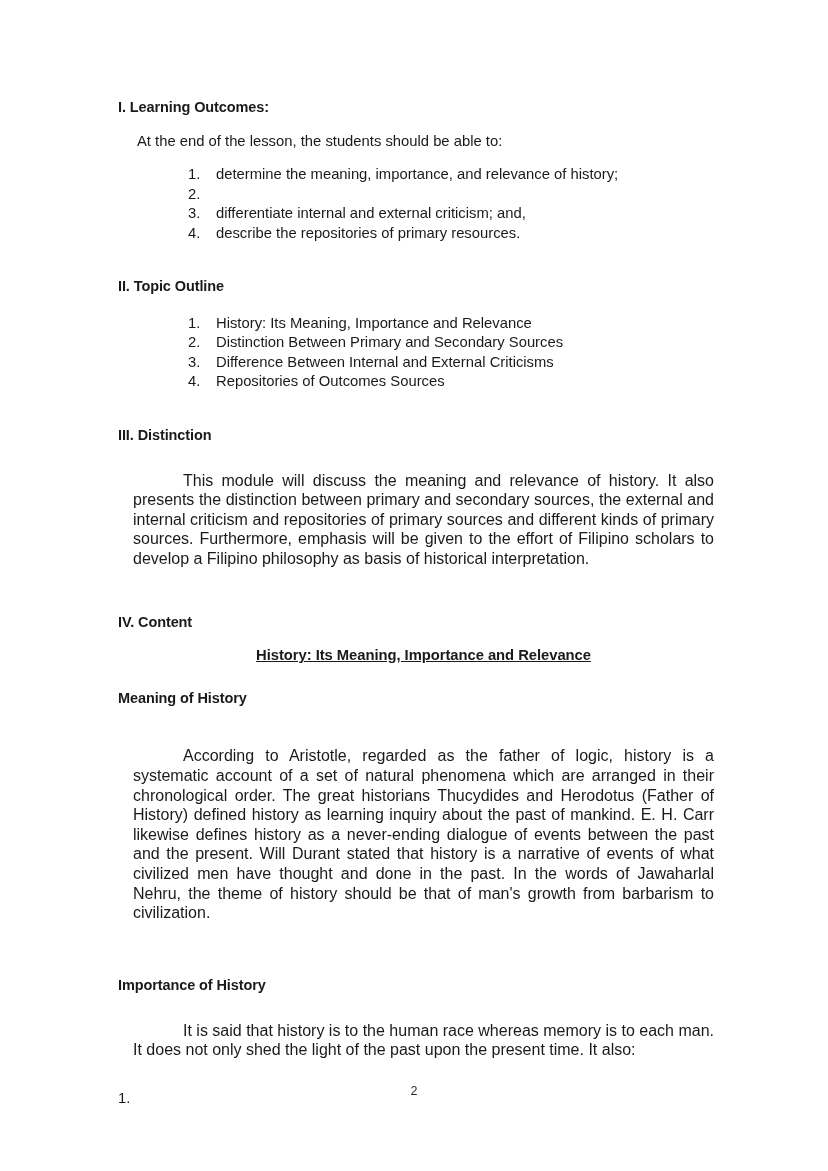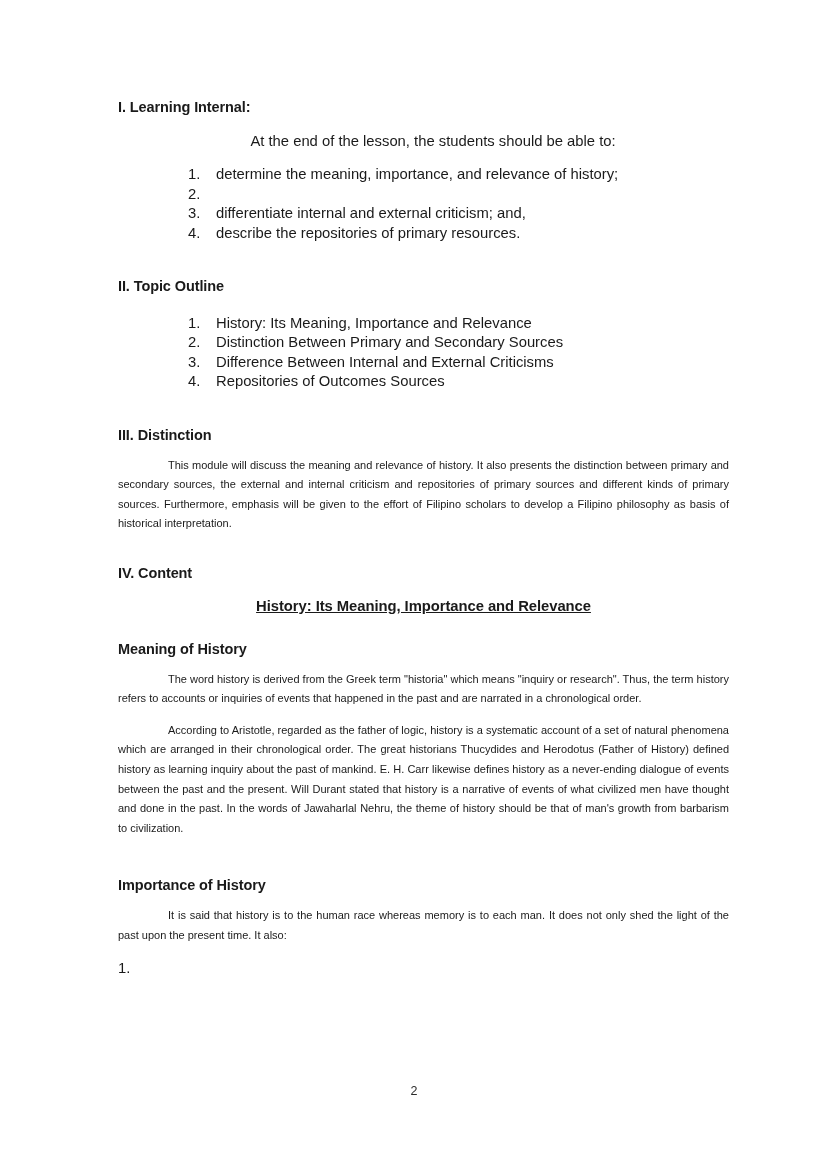--- a/index.html
+++ b/index.html
@@ -39,21 +39,20 @@
     line-height: 1.25;
     margin: 0;
     letter-spacing: -0.1px;
   }
 
   .lead {
     font-size: 14.8px;
     line-height: 1.28;
     margin: 0;
     padding-left: 19px;
-    text-align: center;
   }
 
   
   ol.outline {
     list-style: none;
     margin: 0;
     padding: 0;
   }
   ol.outline > li {
     position: relative;
@@ -65,23 +64,23 @@
   ol.outline > li .num {
     position: absolute;
     left: 70px;
     top: 0;
     width: 24px;
     text-align: left;
   }
 
   
   p.body {
-    font-size: 11px;
+    font-size: 16px;
     line-height: 19.4px;
-    margin: 0;
+    margin: 15px;
     text-align: justify;
     text-indent: 50px;
   }
   p.body.tall {
     line-height: 19.6px;
   }
 
   .center-title {
     text-align: center;
     font-size: 14.8px;
@@ -128,21 +127,21 @@
   .sp-30 { height: 30px; }
   .sp-34 { height: 34px; }
   .sp-38 { height: 38px; }
 </style>
 </head>
 <body>
 
 <div class="page">
   <div class="content">
 
-    <h2 class="h-section">I. Learning Internal:</h2>
+    <h2 class="h-section">I. Learning Outcomes:</h2>
     <div class="sp-16"></div>
     <p class="lead">At the end of the lesson, the students should be able to:</p>
     <div class="sp-14"></div>
     <ol class="outline">
       <li>
         <span class="num">1.</span>
         <span>determine the meaning, importance, and relevance of history;</span>
       </li>
       <li>
         <span class="num">2.</span>
@@ -188,21 +187,20 @@
 
     <div class="sp-30"></div>
 
     <h2 class="h-section">IV. Content</h2>
     <div class="sp-16"></div>
     <h3 class="center-title">History: Its Meaning, Importance and Relevance</h3>
     <div class="sp-26"></div>
 
     <h3 class="h-section">Meaning of History</h3>
     <div class="sp-12"></div>
-    <p class="body">The word history is derived from the Greek term "historia" which means "inquiry or research". Thus, the term history refers to accounts or inquiries of events that happened in the past and are narrated in a chronological order.</p>
     <div class="sp-12"></div>
     <p class="body tall">According to Aristotle, regarded as the father of logic, history is a systematic account of a set of natural phenomena which are arranged in their chronological order. The great historians Thucydides and Herodotus (Father of History) defined history as learning inquiry about the past of mankind. E. H. Carr likewise defines history as a never-ending dialogue of events between the past and the present. Will Durant stated that history is a narrative of events of what civilized men have thought and done in the past. In the words of Jawaharlal Nehru, the theme of history should be that of man's growth from barbarism to civilization.</p>
 
     <div class="sp-38"></div>
 
     <h3 class="h-section">Importance of History</h3>
     <div class="sp-12"></div>
     <p class="body">It is said that history is to the human race whereas memory is to each man. It does not only shed the light of the past upon the present time. It also:</p>
     <div class="sp-14"></div>
     <ol class="hang">

